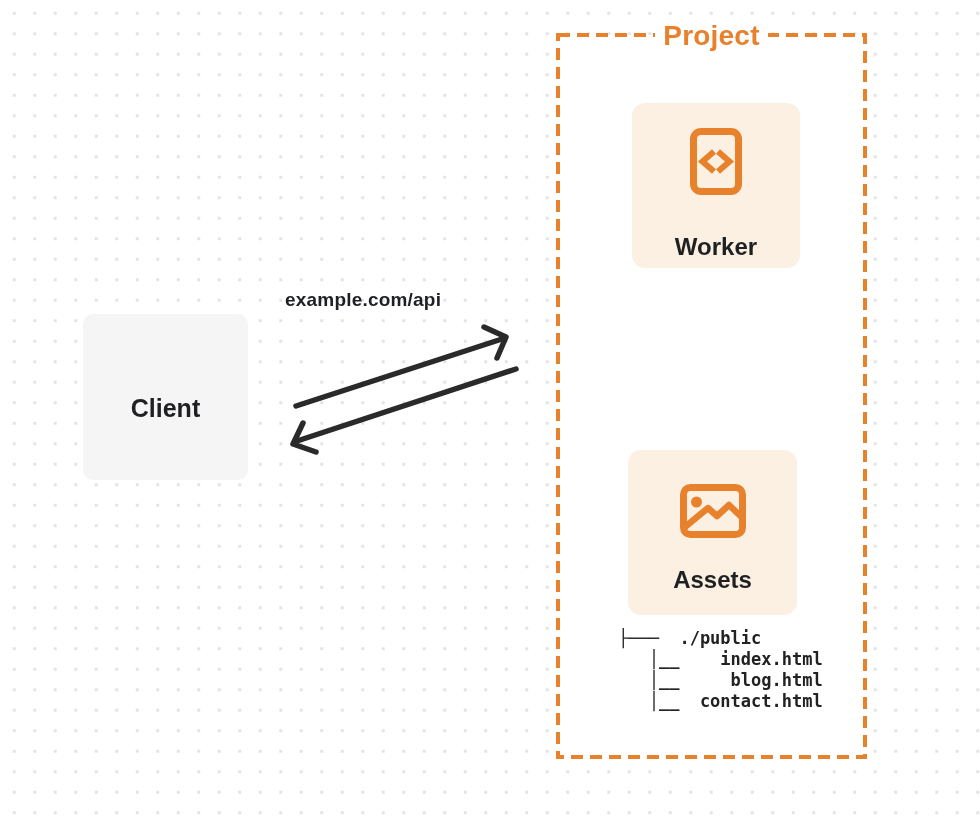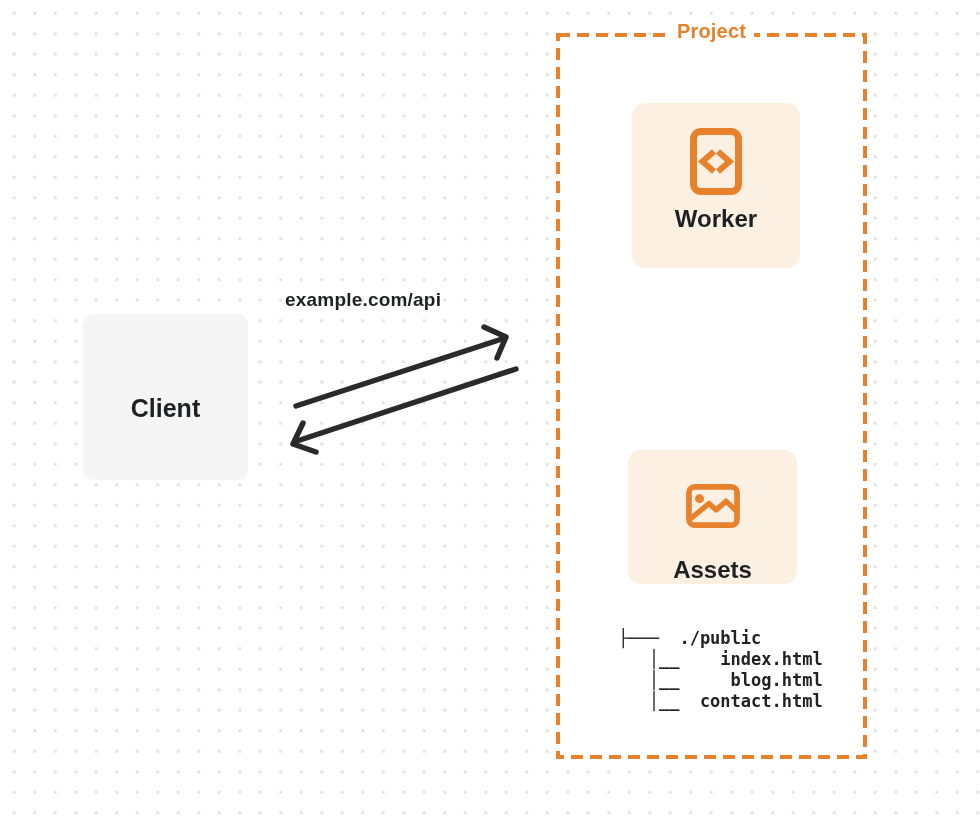--- a/index.html
+++ b/index.html
@@ -26,21 +26,21 @@
   }
   .arrow-line {
     stroke: var(--arrow, #2A2A2A);
     stroke-width: 5.5;
     fill: none;
     stroke-linecap: round;
     stroke-linejoin: round;
   }
   .project-title {
     position: absolute; left: 558px; top: 20px; width: 307px;
-    text-align: center; font-size: 20px; font-weight: 700;
+    text-align: center; font-size: 28px; font-weight: 700;
     color: var(--accent, #E8812C); letter-spacing: 0.2px;
   }
   .project-title .title-chip {
     background: #FFFFFF; padding: 0 8px; display: inline-block;
   }
   .client-box {
     position: absolute; left: 83px; top: 314px; width: 165px; height: 166px;
     background: var(--client-fill, #F5F5F6);
     border-radius: 10px;
     display: flex; align-items: center; justify-content: center;
@@ -53,27 +53,27 @@
     font-size: 19px; font-weight: 700;
     color: var(--text-dark, #1F2023); letter-spacing: 0.2px;
   }
   .card {
     position: absolute;
     background: var(--card-fill, #FBF0E1);
     border-radius: 13px;
     display: flex; flex-direction: column; align-items: center;
   }
   .worker-card { left: 632px; top: 103px; width: 168px; height: 165px; }
-  .assets-card { left: 628px; top: 450px; width: 169px; height: 134px; text-align: center; }
+  .assets-card { left: 628px; top: 450px; width: 169px; height: 165px; text-align: center; }
   .worker-card .icon { margin-top: 25px; }
   .assets-card .icon { margin-top: 34px; }
   .card-label {
     font-size: 24px; font-weight: 700; color: var(--text-dark, #1F2023);
   }
-  .worker-card .card-label { margin-top: 10px; }
+  .worker-card .card-label { margin-top: 38px; }
   .assets-card .card-label { margin-top: 28px; }
   .icon .stroke { stroke: var(--accent, #E8812C); fill: none; }
   .icon .stroke-round { stroke-linecap: round; stroke-linejoin: round; }
   .icon .stroke-sharp { stroke-linecap: butt; stroke-linejoin: miter; }
   .icon .fill { fill: var(--accent, #E8812C); }
   .file-tree {
     position: absolute; left: 602px; top: 612px; margin: 16px;
     font-family: "DejaVu Sans Mono", monospace;
     font-size: 17px; line-height: 21px; font-weight: 700;
     color: #222222; white-space: pre;

